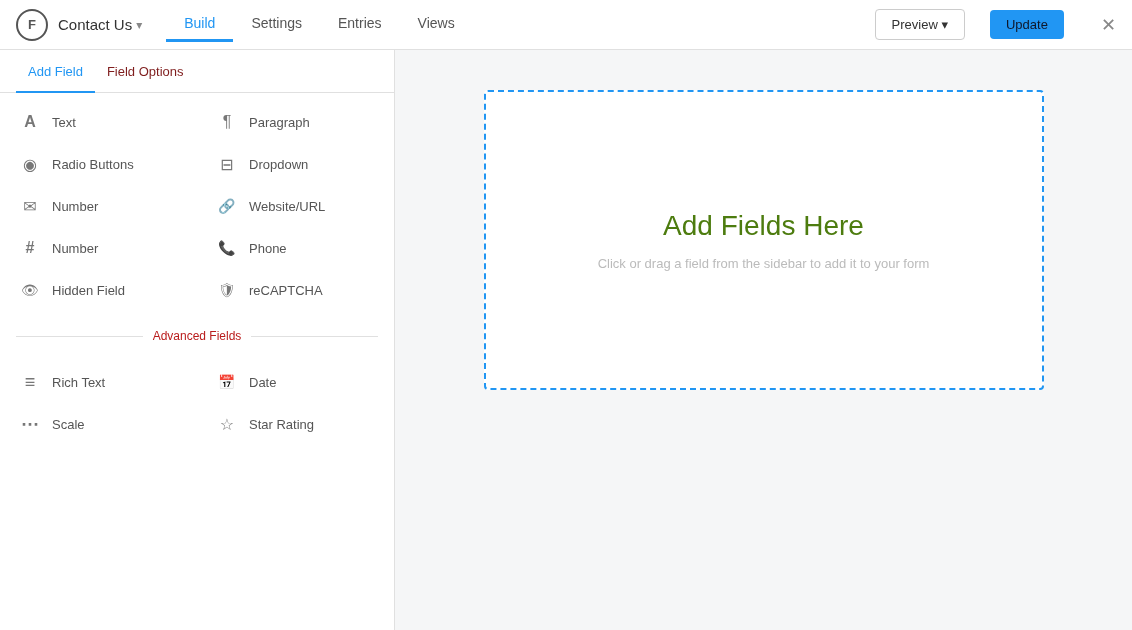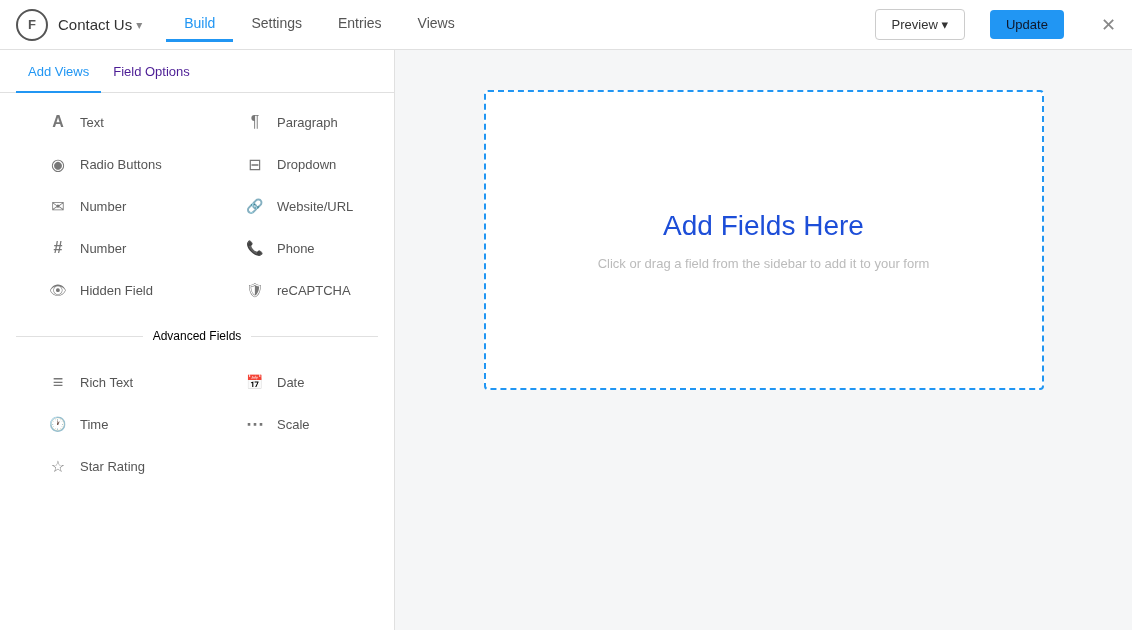--- a/index.html
+++ b/index.html
@@ -42,57 +42,57 @@
     
     .body-layout { display: flex; flex: 1; overflow: hidden; }
 
     
     .sidebar {
       width: 395px; background: #fff; border-right: 1px solid #e0e0e0;
       display: flex; flex-direction: column; flex-shrink: 0; overflow-y: auto;
     }
     .sidebar-tabs { display: flex; border-bottom: 1px solid #e0e0e0; padding: 0 16px; }
     .sidebar-tab {
-      padding: 14px 12px 12px; font-size: 13px; cursor: pointer; color: #4c1d95;
+      padding: 14px 12px 12px; font-size: 13px; cursor: pointer; color: #7f1d1d;
       border-bottom: 2px solid transparent; margin-bottom: -1px;
     }
     .sidebar-tab.active { color: #2196f3; border-bottom: 2px solid #2196f3; }
 
     
     .fields-grid {
       display: grid; grid-template-columns: 1fr 1fr;
       padding: 8px 0;
     }
     .field-item {
       display: flex; align-items: center; gap: 12px;
-      padding: 11px 20px; cursor: pointer; color: #555; font-size: 13px; margin-left: 28px;
+      padding: 11px 20px; cursor: pointer; color: #555; font-size: 13px;
     }
     .field-icon { width: 20px; height: 20px; display: flex; align-items: center; justify-content: center; color: #777; flex-shrink: 0; }
 
     
     .section-divider {
       display: flex; align-items: center; padding: 10px 16px;
-      font-size: 12px; color: #000000; gap: 10px;
+      font-size: 12px; color: #b91c1c; gap: 10px;
     }
     .section-divider::before, .section-divider::after {
       content: ''; flex: 1; height: 1px; background: #e0e0e0;
     }
 
     
     .main-canvas {
       flex: 1; display: flex; align-items: flex-start; justify-content: center;
       padding: 40px 60px; background: #f5f6f7;
     }
     .drop-zone {
       width: 560px; min-height: 300px; border: 2px dashed #2196f3;
       border-radius: 4px; display: flex; flex-direction: column;
       align-items: center; justify-content: center; gap: 14px;
       background: #fff; padding: 60px 30px;
     }
-    .drop-title { font-size: 28px; color: #1d4ed8; font-weight: 300; }
+    .drop-title { font-size: 28px; color: #4d7c0f; font-weight: 300; }
     .drop-subtitle { font-size: 13px; color: #bbb; text-align: center; }
 
     
     .icon-text::before { content: 'A'; font-weight: bold; font-size: 16px; }
     .icon-para::before { content: '¶'; font-size: 16px; }
     .icon-check::before { content: '☑'; font-size: 16px; }
     .icon-radio::before { content: '◉'; font-size: 16px; }
     .icon-dropdown::before { content: '⊟'; font-size: 16px; }
     .icon-email::before { content: '✉'; font-size: 16px; }
     .icon-url::before { content: '🔗'; font-size: 14px; }
@@ -130,21 +130,21 @@
     <button class="btn-preview">Preview ▾</button>
     <button class="btn-update">Update</button>
     <button class="close-btn">✕</button>
   </div>
 </div>
 
 <div class="body-layout">
 
   <div class="sidebar">
     <div class="sidebar-tabs">
-      <div class="sidebar-tab active">Add Views</div>
+      <div class="sidebar-tab active">Add Field</div>
       <div class="sidebar-tab">Field Options</div>
     </div>
 
     <div class="fields-grid">
 
       <div class="field-item">
         <span class="field-icon icon-text"></span>
         <span>Text</span>
       </div>
 
@@ -207,24 +207,20 @@
       <div class="field-item">
         <span class="field-icon icon-richtext"></span>
         <span>Rich Text</span>
       </div>
 
       <div class="field-item">
         <span class="field-icon icon-date"></span>
         <span>Date</span>
       </div>
 
-      <div class="field-item">
-        <span class="field-icon icon-time"></span>
-        <span>Time</span>
-      </div>
 
       <div class="field-item">
         <span class="field-icon icon-scale"></span>
         <span>Scale</span>
       </div>
 
       <div class="field-item">
         <span class="field-icon icon-star"></span>
         <span>Star Rating</span>
       </div>

